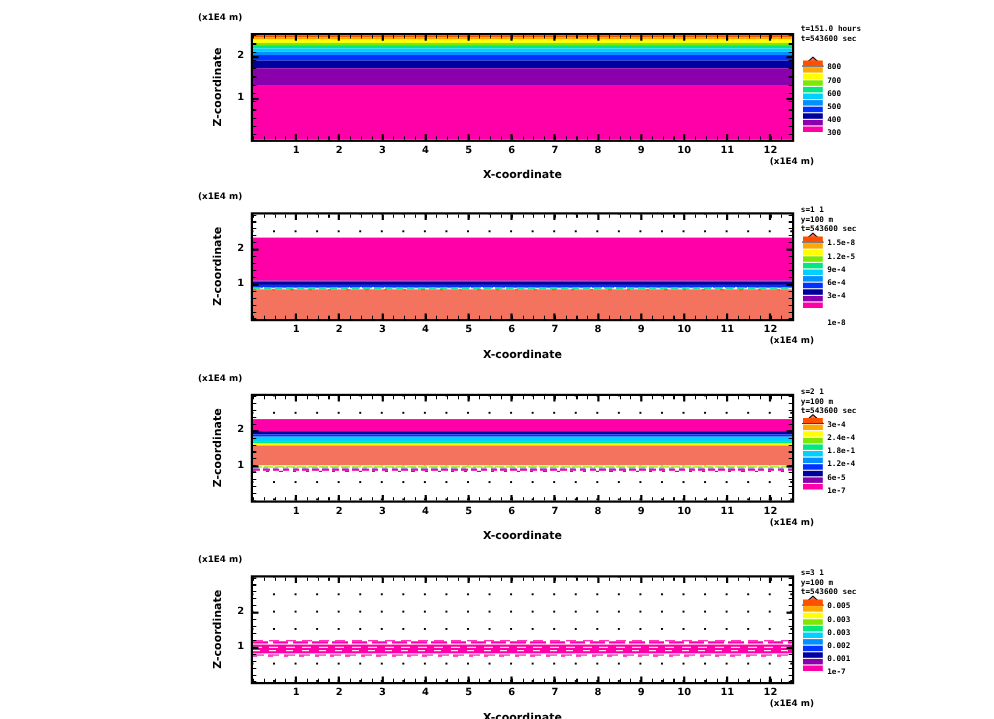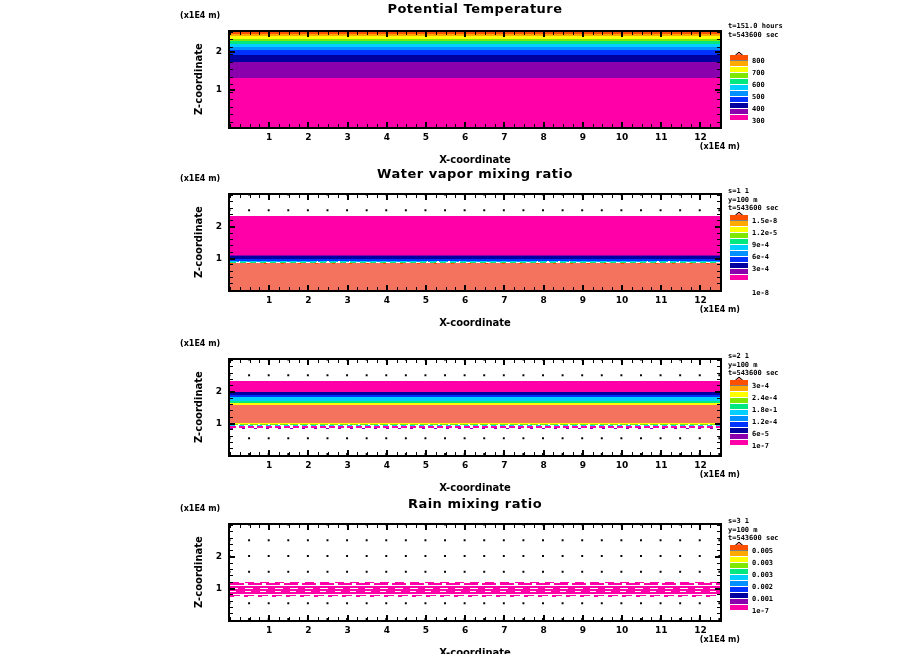--- a/index.html
+++ b/index.html
@@ -27,21 +27,20 @@
   .dot-layer{position:absolute;inset:0;
      background-image:radial-gradient(circle,#000 0.7px,transparent 0.9px);
      background-size:19.6px 15.75px;background-position:9.3px 7.4px}
 </style>
 </head>
 <body>
 
 <div id="canvas">
 
   <div class="panel" style="top: 0px;">
-    <div class="title">Potential Temperature</div>
     <div class="yunit" style="top: 11px;">(x1E4 m)</div>
     <div class="ylab" style="top: 30px; height: 99px;">Z-coordinate</div>
     <div class="plot" style="top: 30px;">
         <div style="position: absolute; left: 0px; right: 0px; top: 0px; height: 1.5px; background: rgb(255, 80, 0);"></div>
         <div style="position: absolute; left: 0px; right: 0px; top: 1.5px; height: 2px; background: rgb(255, 168, 0);"></div>
         <div style="position: absolute; left: 0px; right: 0px; top: 3.5px; height: 3px; background: rgb(255, 255, 0);"></div>
         <div style="position: absolute; left: 0px; right: 0px; top: 6.5px; height: 2.5px; background: rgb(127, 232, 0);"></div>
         <div style="position: absolute; left: 0px; right: 0px; top: 9px; height: 2.5px; background: rgb(0, 232, 127);"></div>
         <div style="position: absolute; left: 0px; right: 0px; top: 11.5px; height: 3px; background: rgb(0, 207, 255);"></div>
         <div style="position: absolute; left: 0px; right: 0px; top: 14.5px; height: 3.5px; background: rgb(0, 144, 255);"></div>
@@ -123,21 +122,20 @@
         <span style="top: 57px;">800</span>
         <span style="top: 69px;">700</span>
         <span style="top: 81px;">600</span>
         <span style="top: 93px;">500</span>
         <span style="top: 105px;">400</span>
         <span style="top: 117px;">300</span>
       </div>
   </div>
 
   <div class="panel" style="top: 165px;">
-    <div class="title">Water vapor mixing ratio</div>
     <div class="yunit" style="top: 9px;">(x1E4 m)</div>
     <div class="ylab" style="top: 28px; height: 99px;">Z-coordinate</div>
     <div class="plot" style="top: 28px;">
         <div class="dot-layer"></div>
         <div style="position: absolute; left: 0px; right: 0px; top: 21px; height: 38.5px; background: rgb(255, 0, 168);"></div>
         <div style="position: absolute; left: 0px; right: 0px; top: 59.5px; height: 1.2px; background: rgb(138, 0, 173);"></div>
         <div style="position: absolute; left: 0px; right: 0px; top: 60.7px; height: 3.2px; background: rgb(0, 0, 160);"></div>
         <div style="position: absolute; left: 0px; right: 0px; top: 63.9px; height: 1.8px; background: rgb(0, 51, 255);"></div>
         <div style="position: absolute; left: 0px; right: 0px; top: 65.7px; height: 1px; background: repeating-linear-gradient(90deg, rgb(0, 144, 255) 0px, rgb(0, 144, 255) 9px, transparent 9px, transparent 11px);"></div>
         <div style="position: absolute; left: 0px; right: 0px; top: 66.4px; height: 1px; background: repeating-linear-gradient(90deg, rgb(0, 207, 255) 0px, rgb(0, 207, 255) 7px, transparent 7px, transparent 10px);"></div>
@@ -316,21 +314,20 @@
         <span style="top: 52px;">3e-4</span>
         <span style="top: 64px;">2.4e-4</span>
         <span style="top: 76px;">1.8e-1</span>
         <span style="top: 88px;">1.2e-4</span>
         <span style="top: 100px;">6e-5</span>
         <span style="top: 112px;">1e-7</span>
       </div>
   </div>
 
   <div class="panel" style="top: 495px;">
-    <div class="title">Rain mixing ratio</div>
     <div class="yunit" style="top: 9px;">(x1E4 m)</div>
     <div class="ylab" style="top: 28px; height: 99px;">Z-coordinate</div>
     <div class="plot" style="top: 28px;">
         <div class="dot-layer"></div>
         <div style="position: absolute; left: 0px; right: 0px; top: 56.5px; height: 1.3px; background: repeating-linear-gradient(90deg, rgb(255, 0, 168) 0px, rgb(255, 0, 168) 9px, transparent 9px, transparent 15px);"></div>
         <div style="position: absolute; left: 0px; right: 0px; top: 58.2px; height: 1.5px; background: repeating-linear-gradient(90deg, rgb(255, 0, 168) 0px, rgb(255, 0, 168) 14px, transparent 14px, transparent 18px);"></div>
         <div style="position: absolute; left: 0px; right: 0px; top: 61.3px; height: 8px; background: rgb(255, 0, 168);"></div>
         <div style="position: absolute; left: 0px; right: 0px; top: 63px; height: 0.9px; background: repeating-linear-gradient(90deg, rgb(255, 255, 255) 0px, rgb(255, 255, 255) 8px, transparent 8px, transparent 15px);"></div>
         <div style="position: absolute; left: 0px; right: 0px; top: 66px; height: 0.9px; background: repeating-linear-gradient(90deg, rgb(255, 255, 255) 0px, rgb(255, 255, 255) 6px, transparent 6px, transparent 15px);"></div>
         <div style="position: absolute; left: 0px; right: 0px; top: 69.5px; height: 1.4px; background: repeating-linear-gradient(90deg, rgb(255, 0, 168) 0px, rgb(255, 0, 168) 10px, transparent 10px, transparent 14px);"></div>

